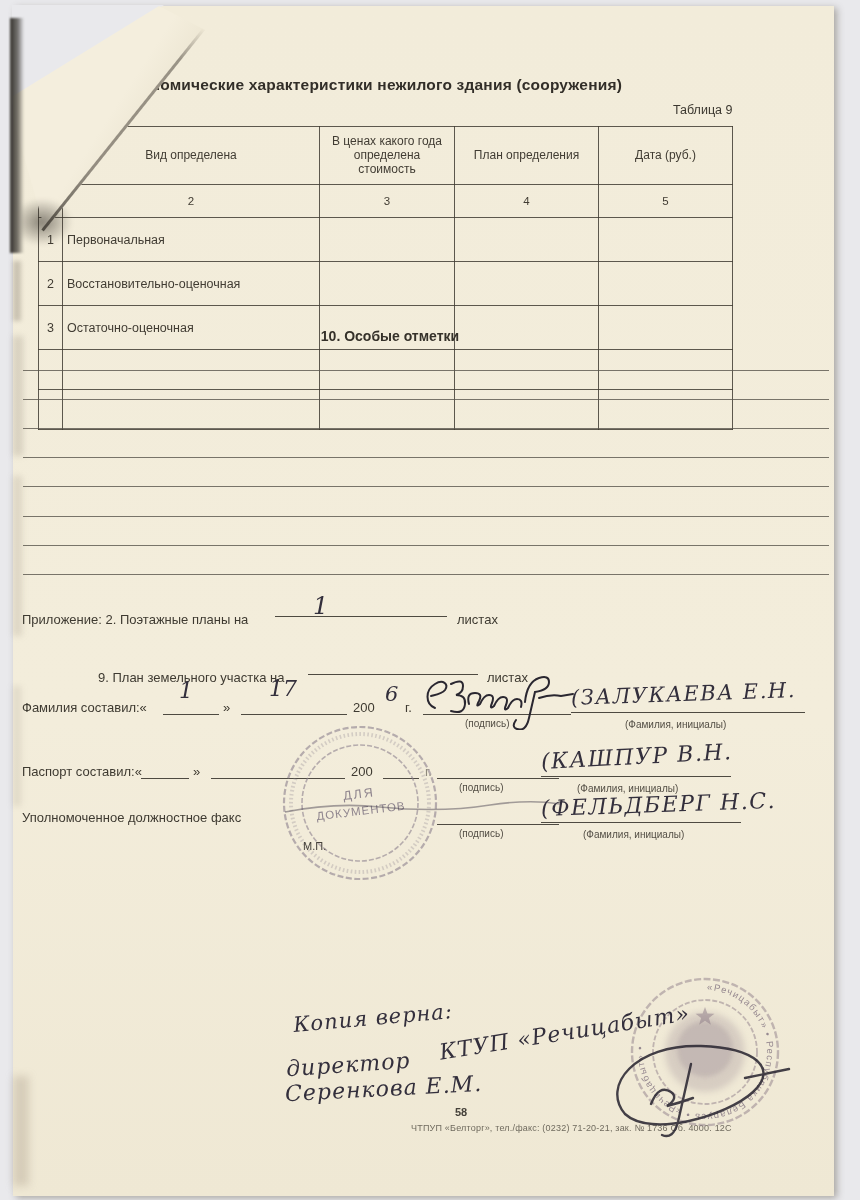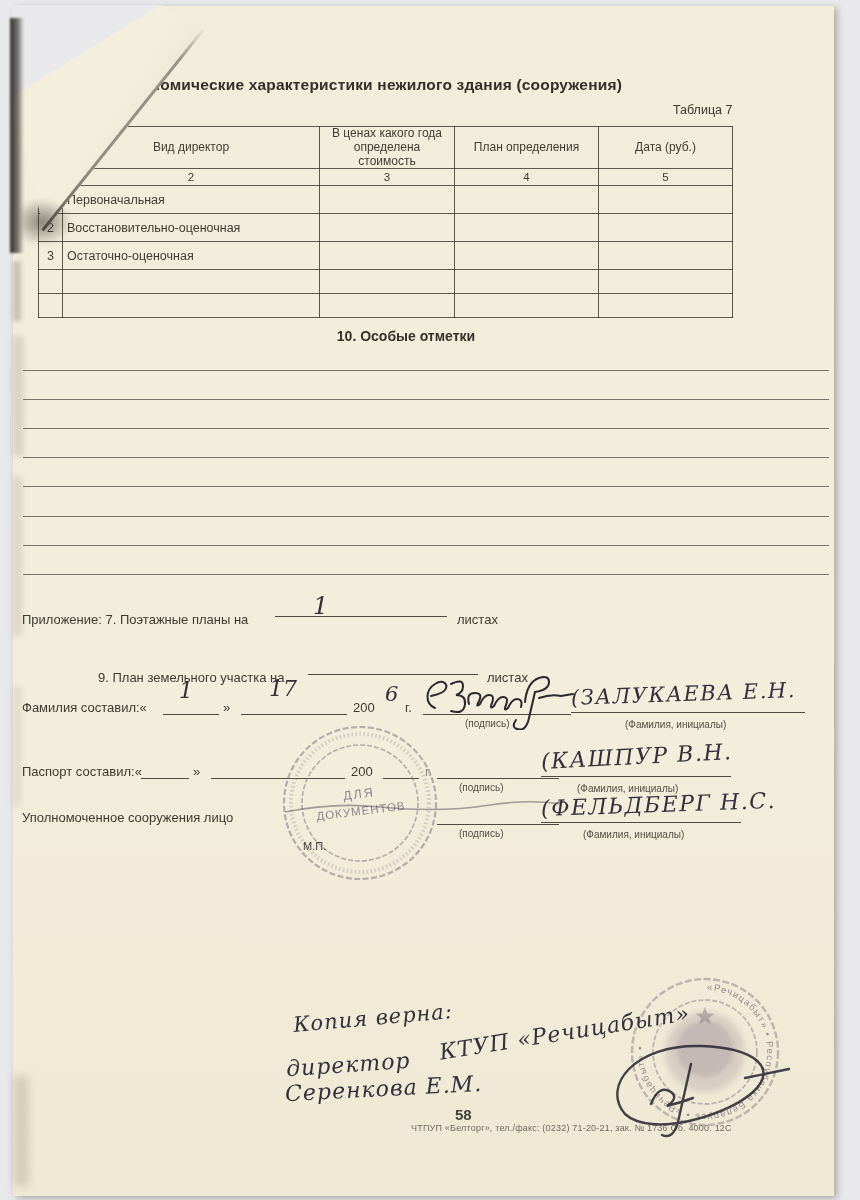--- a/index.html
+++ b/index.html
@@ -7,45 +7,45 @@
           font-family:"Liberation Sans",sans-serif;color:#3c3830;}
   .page{position:absolute;left:13px;top:6px;width:821px;height:1190px;
         background:linear-gradient(180deg,#f2ecda 0%,#f3eddb 60%,#efe8d4 100%);
         box-shadow:3px 2px 7px rgba(90,84,70,.45);}
   .abs{position:absolute;}
   .nw{white-space:nowrap;}
 
   
   .t-title{left:109px;top:70px;font-size:15.5px;font-weight:bold;color:#322e28;letter-spacing:.2px;}
   .t-caption{left:660px;top:97px;font-size:12.5px;color:#3b372f;}
-  .h10{left:16px;top:322px;width:754px;text-align:center;font-size:14px;font-weight:bold;color:#35312a;}
+  .h10{left:0;top:322px;width:754px;text-align:center;font-size:14px;font-weight:bold;color:#35312a;}
 
   
   table.cost{position:absolute;left:25px;top:120px;width:694px;border-collapse:collapse;table-layout:fixed;
              font-size:12.5px;color:#413c33;}
-  table.cost td{border:1.4px solid rgba(66,61,52,.85);padding:0 4px;overflow:hidden;}
+  table.cost td{border:1.4px solid rgba(66,61,52,.85);padding:8px 4px;overflow:hidden;}
   tr.hd td{height:40px;text-align:center;vertical-align:middle;font-size:12px;line-height:1.15;}
   tr.cn td{height:16px;text-align:center;font-size:11.5px;}
   tr.dr td{height:27px;}
   tr.er td{height:23px;}
   td.num{text-align:center;}
   td.lbl{padding-left:26px;}
 
   .rule{position:absolute;left:10px;width:806px;height:1px;background:#59554c;opacity:.8;}
 
   .ftext{font-size:13px;color:#3e3a31;}
   .fill{position:absolute;border-bottom:1.3px solid #4e4a41;}
   .cap{position:absolute;font-size:10px;color:#534e45;}
 
   
   .hw{position:absolute;font-family:"DejaVu Serif",serif;font-style:italic;color:#332f3c;white-space:nowrap;}
   .hw-name{font-size:21px;letter-spacing:1.5px;}
   .cursive{font-size:22px;letter-spacing:1px;}
 
-  .pgnum{left:442px;top:1100px;font-size:15px;font-weight:bold;color:#45413a;}
+  .pgnum{left:442px;top:1100px;font-size:11px;font-weight:bold;color:#45413a;}
   .imprint{left:398px;top:1117px;font-size:9px;color:#6f6a5e;letter-spacing:.2px;}
 
   
   .stamp-txt{font-family:"Liberation Sans",sans-serif;fill:rgba(118,106,122,.8);text-anchor:middle;}
   svg.stamp{filter:blur(.4px);}
 
   
   .fold-cut{left:-1px;top:-1px;width:210px;height:250px;background:#e9e9ec;
             clip-path:polygon(0 0,152px 0,0 100px);z-index:31;}
   .fold-flap{left:0;top:0;width:210px;height:250px;
@@ -61,34 +61,34 @@
              background:linear-gradient(to right,#35322d,rgba(53,50,45,.65) 55%,rgba(53,50,45,0));}
   .smudge{position:absolute;z-index:3;}
 </style>
 </head>
 <body>
 
 <div class="canvas">
   <div class="page">
 
     <div class="abs t-title nw">Экономические характеристики нежилого здания (сооружения)</div>
-    <div class="abs t-caption nw">Таблица 7</div>
+    <div class="abs t-caption nw">Таблица 9</div>
 
     <table class="cost">
       <colgroup>
           <col style="width:24px">
           <col style="width:257px">
           <col style="width:135px">
           <col style="width:144px">
           <col style="width:134px">
         </colgroup>
       <tbody>
           <tr class="hd">
         <td></td>
-        <td>Вид директор</td>
+        <td>Вид определена</td>
         <td>В ценах какого года определена стоимость</td>
         <td>План определения</td>
         <td>Дата (руб.)</td>
       </tr>
       <tr class="cn">
         <td></td>
         <td>2</td>
         <td>3</td>
         <td>4</td>
         <td>5</td>
@@ -134,21 +134,21 @@
     <div class="abs h10">10. Особые отметки</div>
     <div class="rule" style="top:364px"></div>
     <div class="rule" style="top:393px"></div>
     <div class="rule" style="top:422px"></div>
     <div class="rule" style="top:451px"></div>
     <div class="rule" style="top:480px"></div>
     <div class="rule" style="top:510px"></div>
     <div class="rule" style="top:539px"></div>
     <div class="rule" style="top:568px"></div>
 
-    <div class="abs ftext nw" style="left:9px;top:606px">Приложение: 7. Поэтажные планы на</div>
+    <div class="abs ftext nw" style="left:9px;top:606px">Приложение: 2. Поэтажные планы на</div>
     <div class="fill" style="left:262px;top:594px;width:172px;height:16px"></div>
     <div class="hw" style="left:300px;top:586px;font-size:24px">1</div>
     <div class="abs ftext nw" style="left:444px;top:606px">листах</div>
 
     <div class="abs ftext nw" style="left:85px;top:664px">9. План земельного участка на</div>
     <div class="fill" style="left:295px;top:652px;width:170px;height:16px"></div>
     <div class="abs ftext nw" style="left:474px;top:664px">листах</div>
 
     <div class="abs ftext nw" style="left:9px;top:694px">Фамилия составил:«</div>
     <div class="fill" style="left:150px;top:692px;width:56px;height:16px"></div>
@@ -181,21 +181,21 @@
     <div class="fill" style="left:198px;top:756px;width:134px;height:16px"></div>
     <div class="abs ftext" style="left:338px;top:758px">200</div>
     <div class="fill" style="left:370px;top:756px;width:36px;height:16px"></div>
     <div class="abs ftext" style="left:412px;top:758px;opacity:.55">г.</div>
     <div class="fill" style="left:424px;top:756px;width:122px;height:16px"></div>
     <div class="cap" style="left:446px;top:776px">(подпись)</div>
     <div class="hw hw-name" style="left:528px;top:738px;font-size:22px;transform:rotate(-3deg)">(КАШПУР В.Н.</div>
     <div class="fill" style="left:528px;top:754px;width:190px;height:16px"></div>
     <div class="cap" style="left:564px;top:777px">(Фамилия, инициалы)</div>
 
-    <div class="abs ftext nw" style="left:9px;top:804px">Уполномоченное сооружения лицо</div>
+    <div class="abs ftext nw" style="left:9px;top:804px">Уполномоченное должностное факс</div>
     <svg class="abs" style="left:270px;top:790px;z-index:5" width="280" height="24" viewBox="0 0 280 24">
       <path d="M2,16 q50,-10 95,-5 q60,6 110,-2 q40,-6 70,-1" fill="none" stroke="rgba(62,56,72,.45)" stroke-width="1.6"></path>
     </svg>
     <div class="fill" style="left:424px;top:802px;width:122px;height:16px"></div>
     <div class="cap" style="left:446px;top:822px">(подпись)</div>
     <div class="hw hw-name" style="left:528px;top:786px;font-size:22px;transform:rotate(-2deg)">(ФЕЛЬДБЕРГ Н.С.</div>
     <div class="fill" style="left:528px;top:800px;width:200px;height:16px"></div>
     <div class="cap" style="left:570px;top:823px">(Фамилия, инициалы)</div>
     <div class="abs" style="left:290px;top:834px;font-size:11px;color:#44403a;z-index:6">М.П.</div>
 

